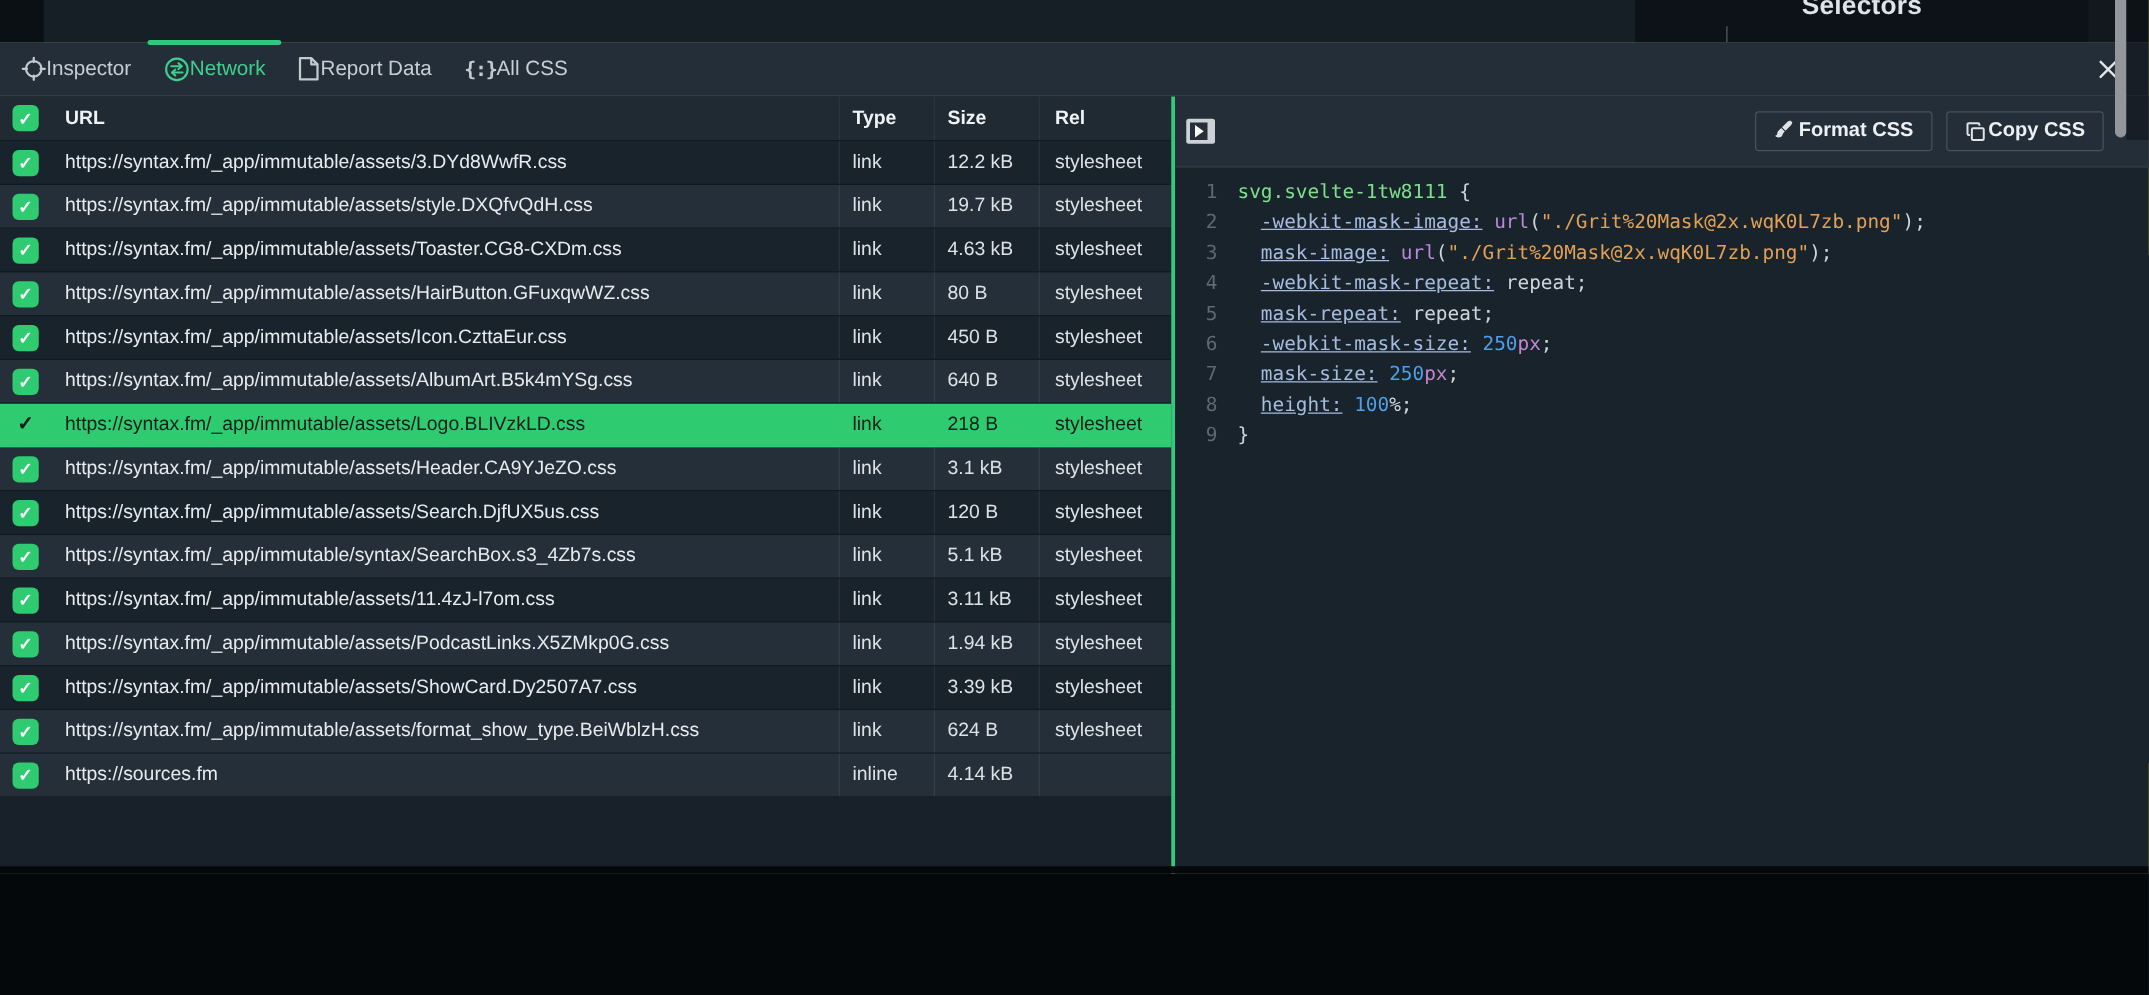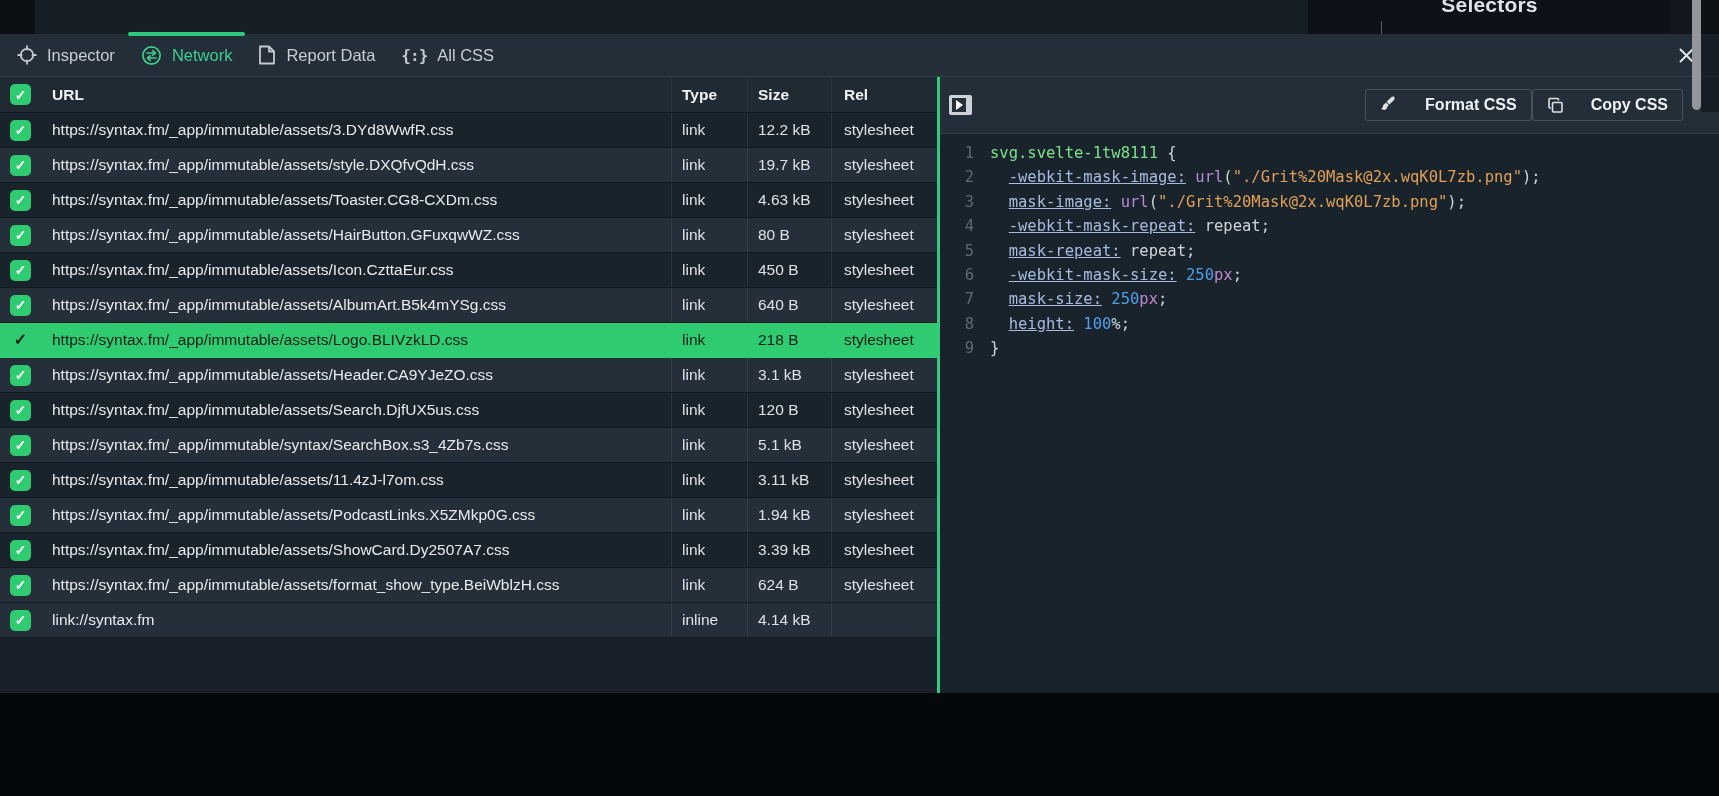--- a/index.html
+++ b/index.html
@@ -24,21 +24,21 @@
   .v-scroll-thumb { position:absolute; top:0;  left:1692px; width:9px;  height:110px; background:#93979b;
                     border-radius:0 0 5px 5px; z-index:41; }
 
   
   .devtools { position:absolute; top:34px; left:0; width:1719px; height:756px;
               background:#232e38; display:flex; flex-direction:column; }
 
   
   .tabbar { position:relative; height:43px; flex:0 0 43px; display:flex; align-items:center;
             padding-left:4px; border-bottom:1px solid #323c46; background:#232e38; }
-  .tab { position:relative; height:100%; display:flex; align-items:center; gap:10px;
+  .tab { position:relative; height:100%; display:flex; align-items:center; gap:0;
          padding:0 13px; color:#c7ced4; font-size:16.5px; cursor:default; }
   .tab .t-icon { display:flex; align-items:center; color:#c2c9cf; }
   .tab.active { color:#3ecf8e; }
   .tab.active .t-icon { color:#3ecf8e; }
   .tab.active::before { content:""; position:absolute; top:-2px; left:0; right:0; height:4px;
                         background:#2fc97e; border-radius:2px; }
   .brace-icon { font-family:"DejaVu Sans Mono", monospace; font-size:16px; font-weight:700; letter-spacing:-1px; }
   .close-btn { position:absolute; top:0; bottom:0; right:24px; display:flex; align-items:center; color:#e3e7ea; }
 
   
@@ -77,24 +77,24 @@
 
   
   .toolbar { height:57px; flex:0 0 57px; display:flex; align-items:center;
              background:#232e38; border-bottom:1px solid #323c46; }
   .expand-btn { margin-left:9px; width:23px; height:20px; background:#ccd1d5; border-radius:2px; position:relative; }
   .expand-btn .inner { position:absolute; left:3px; top:3px; width:14px; height:14px; background:#273038;
                        display:flex; align-items:center; justify-content:center; }
   .expand-btn .tri { width:0; height:0; border-top:5px solid transparent; border-bottom:5px solid transparent;
                      border-left:7px solid #ffffff; }
   .toolbar .spacer { flex:1 1 auto; }
-  .tool-btn { height:32px; display:flex; align-items:center; gap:27px; padding:0 14px;
+  .tool-btn { height:32px; display:flex; align-items:center; gap:2px; padding:0 14px;
               border:1px solid #46525e; border-radius:3px; background:transparent;
               color:#eef1f3; font-size:16px; font-weight:600; font-family:inherit; }
-  .tool-btn + .tool-btn { }
+  .tool-btn + .tool-btn { margin-left:11px; }
   .tool-btn:last-child { margin-right:36px; }
   .tool-btn .b-icon { display:flex; align-items:center; color:#dfe3e6; }
 
   
   .code { flex:1 1 auto; overflow:hidden; padding:7px 0 0 8px;
           font-family:"DejaVu Sans Mono", monospace; font-size:15.5px; line-height:24.4px; }
   .code-line { display:flex; white-space:pre; }
   .ln { width:26px; flex:0 0 26px; text-align:right; color:#5d6973; margin-right:16px; user-select:none; }
   .tk-sel   { color:#7de18a; }
   .tk-prop  { color:#a6bcdf;text-decoration:underline; }
@@ -345,21 +345,21 @@
               <div class="c-type">link</div>
               <div class="c-size">624 B</div>
               <div class="c-rel">stylesheet</div>
             </div>
             <div class="trow row light">
               <div class="c-check">
                 <span class="checkbox">
                   <span class="chk">✓</span>
                 </span>
               </div>
-              <div class="c-url">link://syntax.fm</div>
+              <div class="c-url">https://sources.fm</div>
               <div class="c-type">inline</div>
               <div class="c-size">4.14 kB</div>
               <div class="c-rel"></div>
             </div>
           </div>
         <div class="tfill"></div>
         <div class="h-scroll-zone">
           <div class="h-scroll-thumb"></div>
         </div>
       </div>

